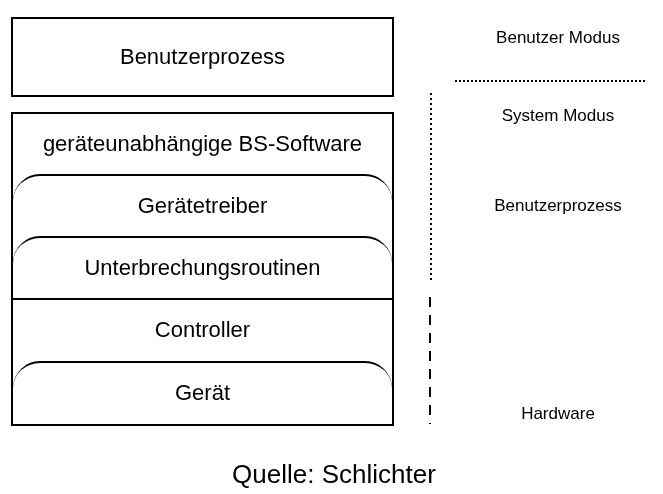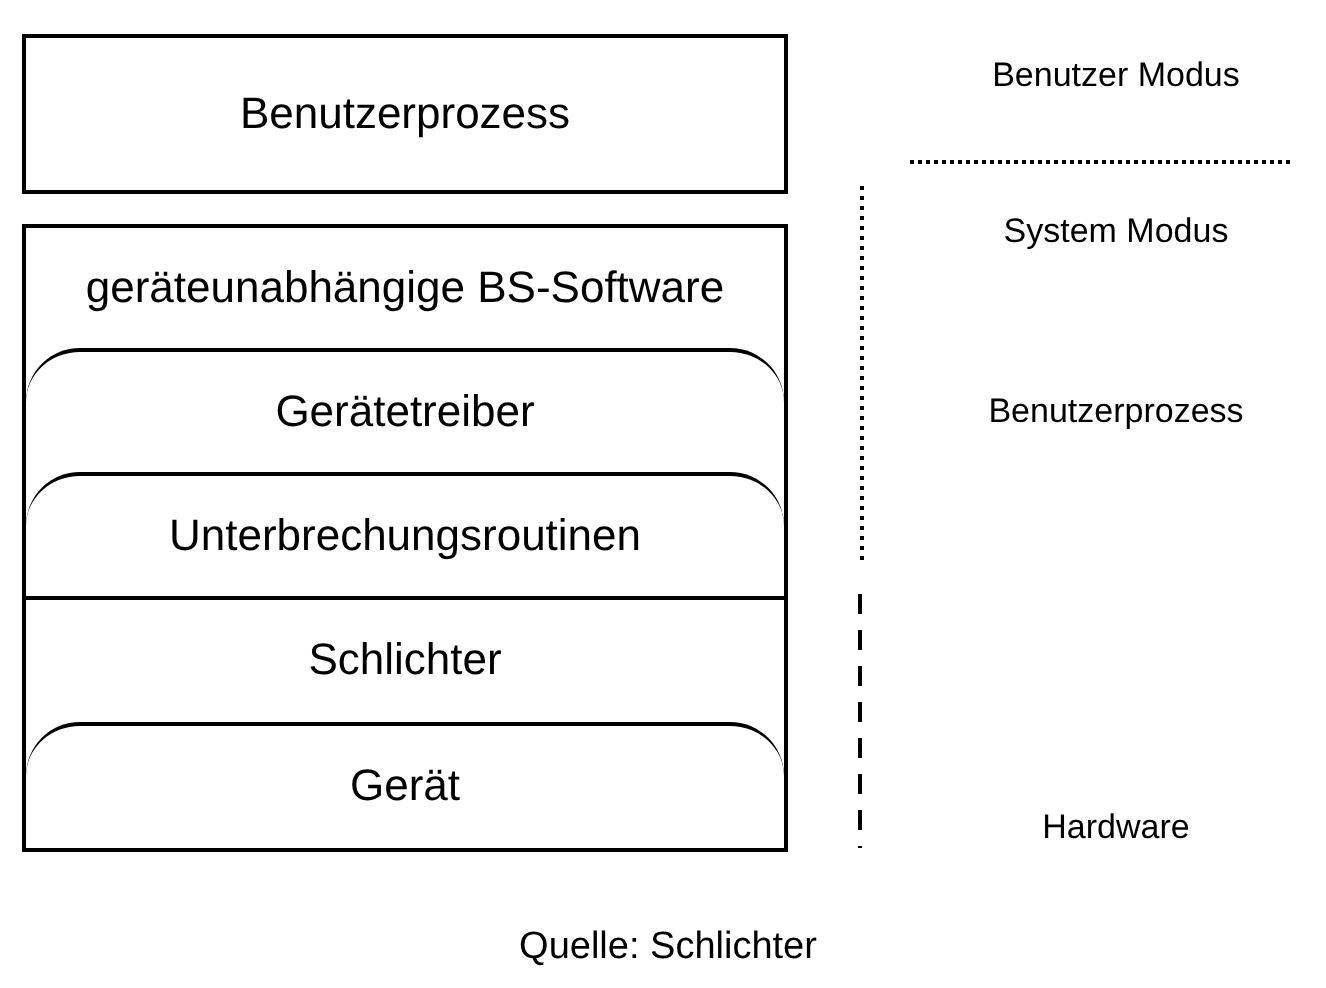--- a/index.html
+++ b/index.html
@@ -66,40 +66,40 @@
   #label-benutzer-modus { top: 24px; }
   #label-system-modus   { top: 102px; }
   #label-betriebssystem { top: 192px; }
   #label-hardware       { top: 364px; margin-top: 36px; }
   .caption {
     position: absolute;
     left: 184px;
     top: 459px;
     width: 300px;
     text-align: center;
-    font-size: 19px;
+    font-size: 26px;
     line-height: 30px;
     white-space: nowrap;
   }
 </style>
 </head>
 <body>
 
 <div class="stack" id="stack-user">
   <div class="stack-row">Benutzerprozess</div>
 </div>
 
 <div class="stack" id="stack-os">
   <div class="stack-row">geräteunabhängige BS-Software</div>
   <div class="stack-row">Gerätetreiber</div>
   <div class="stack-row">Unterbrechungsroutinen</div>
 </div>
 
 <div class="stack" id="stack-hw">
-  <div class="stack-row">Schlichter</div>
+  <div class="stack-row">Controller</div>
   <div class="stack-row">Gerät</div>
 </div>
 
 <div class="line" id="line-dotted-h"></div>
 <div class="line" id="line-dotted-v"></div>
 <div class="line" id="line-dashed-v"></div>
 
 <div class="side-label" id="label-benutzer-modus">Benutzer Modus</div>
 <div class="side-label" id="label-system-modus">System Modus</div>
 <div class="side-label" id="label-betriebssystem">Benutzerprozess</div>

